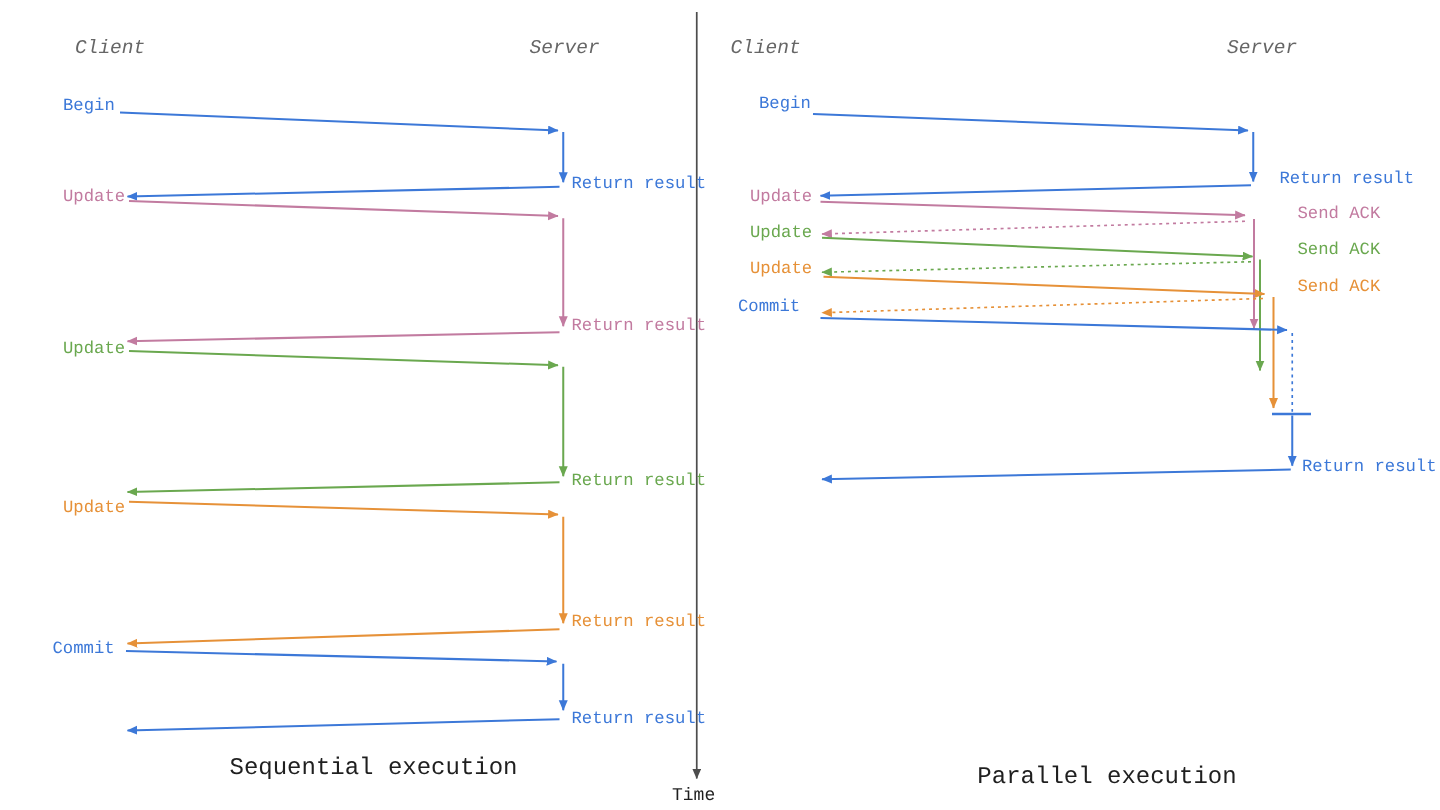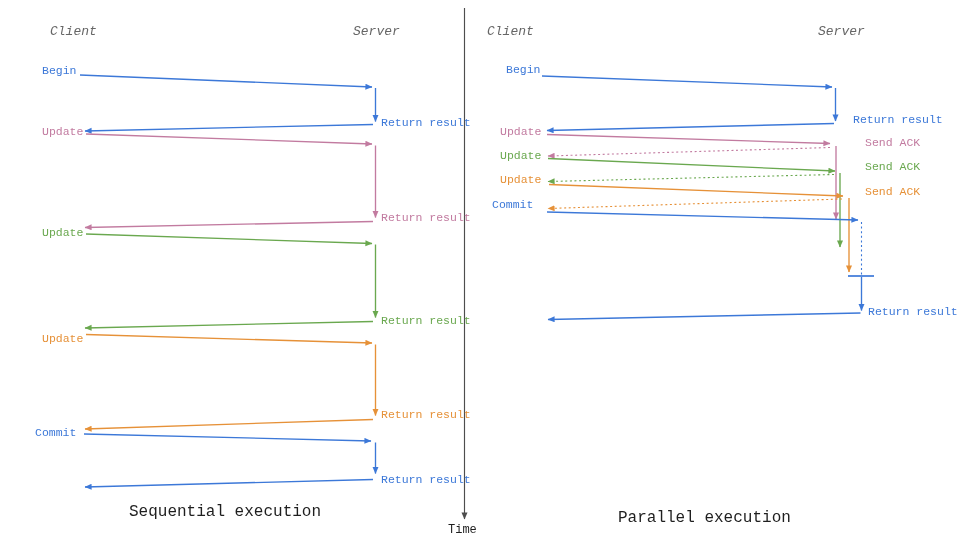--- a/index.html
+++ b/index.html
@@ -27,21 +27,21 @@
   .f-orange{fill:var(--orange,#e69138);}
   .f-axis{fill:var(--axis,#4d4d4d);}
 
   
   .lbl{position:absolute;font-size:11.5px;line-height:1.1;white-space:nowrap;}
   .t-blue{color:var(--blue,#3c78d8);}
   .t-pink{color:var(--pink,#c27ba0);}
   .t-green{color:var(--green,#6aa84f);}
   .t-orange{color:var(--orange,#e69138);}
   .hdr{font-style:italic;font-size:13px;color:var(--header_gray,#666666);}
-  .cap{font-size:16px;color:var(--text_dark,#1f1f1f);width:240px;text-align:left;}
+  .cap{font-size:16px;color:var(--text_dark,#1f1f1f);width:240px;text-align:center;}
   .time{font-size:12px;color:var(--text_dark,#1f1f1f);}
 </style>
 </head>
 <body>
 
 <div class="stage">
 
   <svg class="wires" viewBox="0 0 960 540" aria-hidden="true">
     <defs>
       <marker id="mBlue" markerUnits="userSpaceOnUse" markerWidth="9" markerHeight="8" refX="6.6" refY="3" orient="auto">

